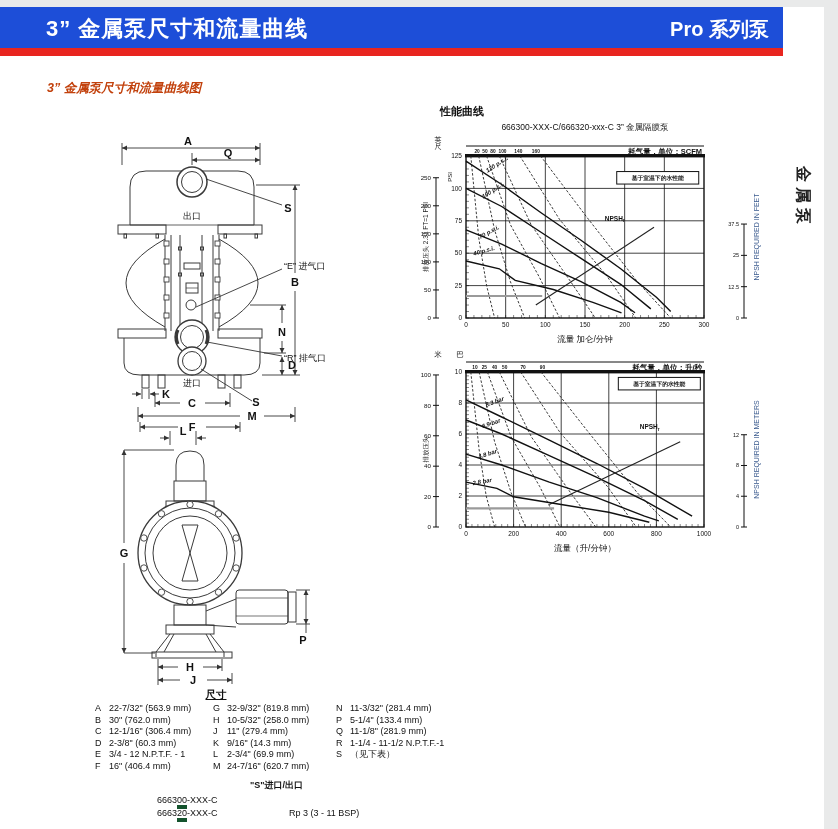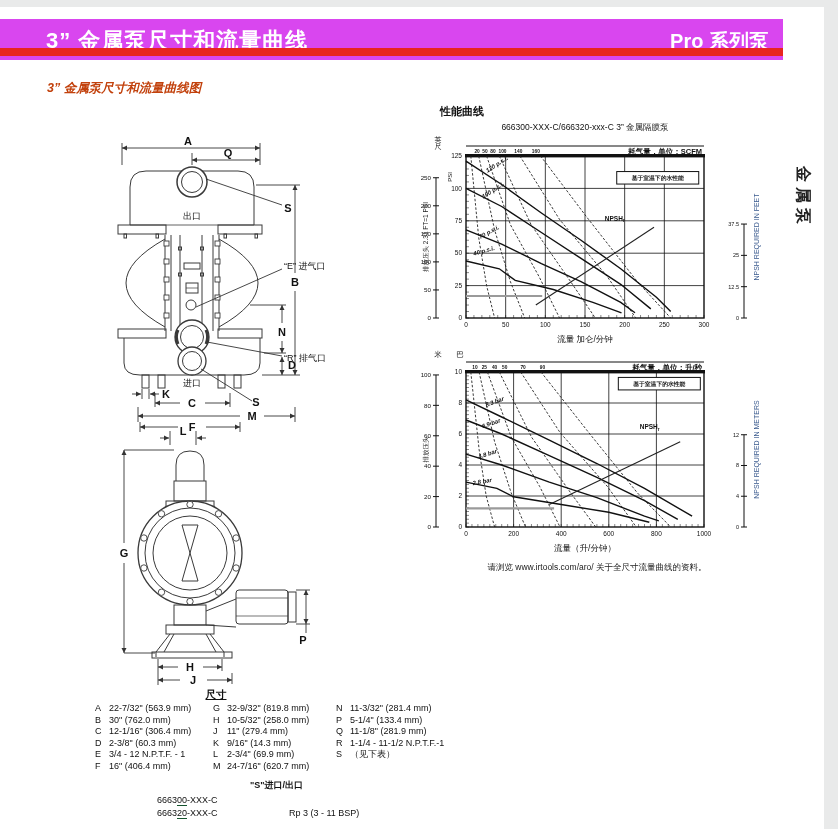--- a/index.html
+++ b/index.html
@@ -1,20 +1,20 @@
 <!DOCTYPE html>
 <html><head>
 <meta charset="utf-8">
 <style>
   html,body{margin:0;padding:0;background:#fff;}
   #page{position:relative;width:838px;height:829px;background:#fff;overflow:hidden;
         font-family:"Liberation Sans","DejaVu Sans",sans-serif;color:#1a1a1a;}
   .strip-top{position:absolute;left:0;top:0;width:838px;height:7px;background:#e9eaea;}
   .strip-right{position:absolute;left:824px;top:0;width:14px;height:829px;background:#e9eaea;}
-  .topbar{position:absolute;left:0;top:19px;width:783px;height:41px;background:#d946ef;color:#fff;}
+  .topbar{position:absolute;left:0;top:7px;width:783px;height:41px;background:#1d4ed8;color:#fff;}
   .topbar-title{position:absolute;left:46px;top:7px;font-size:22px;font-weight:bold;letter-spacing:1px;}
   .topbar-brand{position:absolute;right:14px;top:9px;font-size:20px;font-weight:bold;}
   .redbar{position:absolute;left:0;top:48px;width:783px;height:8px;background:#e8251f;}
   .section-title{position:absolute;left:47px;top:80px;font-size:12.5px;font-weight:bold;color:#c2410c;font-style:italic;}
   .side-tab{position:absolute;left:813px;top:166px;transform:rotate(90deg);transform-origin:0 0;
             font-size:16px;font-weight:bold;letter-spacing:5px;color:#222;white-space:nowrap;}
   .chart-title{position:absolute;left:440px;top:104px;width:300px;
                font-size:11px;font-weight:bold;color:#111;}
   .chart-subtitle{position:absolute;left:418px;top:122px;width:334px;text-align:center;
                   font-size:8.5px;color:#111;}
@@ -23,21 +23,21 @@
   .dims-caption{position:absolute;left:193px;top:688px;width:46px;text-align:center;
                 font-size:10.5px;font-weight:bold;text-decoration:underline;color:#111;}
   .dim-table{position:absolute;left:95px;top:703px;width:350px;font-size:9px;color:#111;}
   .dim-col{position:absolute;top:0;}
   .dim-row{height:11.5px;line-height:11.5px;white-space:nowrap;}
   .dim-k{display:inline-block;width:14px;}
   .s-table{position:absolute;left:95px;top:779px;width:350px;font-size:9px;color:#111;}
   .s-title{position:absolute;left:155px;top:0;font-size:9px;font-weight:bold;}
   .s-row-model{position:absolute;left:62px;white-space:nowrap;}
   .s-row-val{position:absolute;left:168px;white-space:nowrap;}
-  .u-mid{border-bottom:1px solid #14532d;}
+  .u-mid{border-bottom:4px solid #14532d;}
   svg text{font-family:"Liberation Sans","DejaVu Sans",sans-serif;}
   .chart-wrap{position:absolute;}
 </style>
 </head>
 <body>
 
 <div id="page">
   <div class="strip-top"></div>
   <div class="strip-right"></div>
 
@@ -523,23 +523,20 @@
         <path d="M46.0,108.1 L81.7,119.0 L129.3,136.1 L176.9,151.6 L224.5,170.2 L238.8,174.8" fill="none" stroke="#111" stroke-width="1.4"></path>
         <text x="59.09" y="112.8" font-size="6" font-weight="bold" font-style="italic" fill="#111" transform="rotate(-18 59.09 112.8)">4.8 bar</text>
         <path d="M46.0,136.1 L76.9,142.3 L93.6,150.8 L141.2,158.5 L188.8,166.3 L229.3,176.3" fill="none" stroke="#111" stroke-width="1.4"></path>
         <text x="53.14" y="139.15" font-size="6" font-weight="bold" font-style="italic" fill="#111" transform="rotate(-10 53.14 139.15)">2.8 bar</text>
         <path d="M129.3,158.5 L260.2,95.8" fill="none" stroke="#222" stroke-width="1.1"></path>
         <text x="219.74" y="83.35" font-size="6.5" font-weight="bold" fill="#111">NPSH<tspan font-size="4.5" dy="1.5">r</tspan></text>
         <path d="M46.0,162.4 L134.1,162.4" fill="none" stroke="#9a9a9a" stroke-width="2.2"></path>
         <text x="165" y="205" font-size="8.5" text-anchor="middle" fill="#111">流量（升/分钟）</text>
       </svg></div>
 
-  <div class="footer-note">
-    <span>请浏览 </span><a href="#">www.irtools.com/aro/</a><span> 关于全尺寸流量曲线的资料。</span>
-  </div>
 
   <div class="dims-caption">尺寸</div>
   <div class="dim-table">
     <div class="dim-col" id="dim-col-0" style="left:0;width:115px;">
         <div class="dim-row"><span class="dim-k">A</span><span>22-7/32" (563.9 mm)</span></div>
         <div class="dim-row"><span class="dim-k">B</span><span>30" (762.0 mm)</span></div>
         <div class="dim-row"><span class="dim-k">C</span><span>12-1/16" (306.4 mm)</span></div>
         <div class="dim-row"><span class="dim-k">D</span><span>2-3/8" (60.3 mm)</span></div>
         <div class="dim-row"><span class="dim-k">E</span><span>3/4 - 12 N.P.T.F. - 1</span></div>
         <div class="dim-row"><span class="dim-k">F</span><span>16" (406.4 mm)</span></div>

